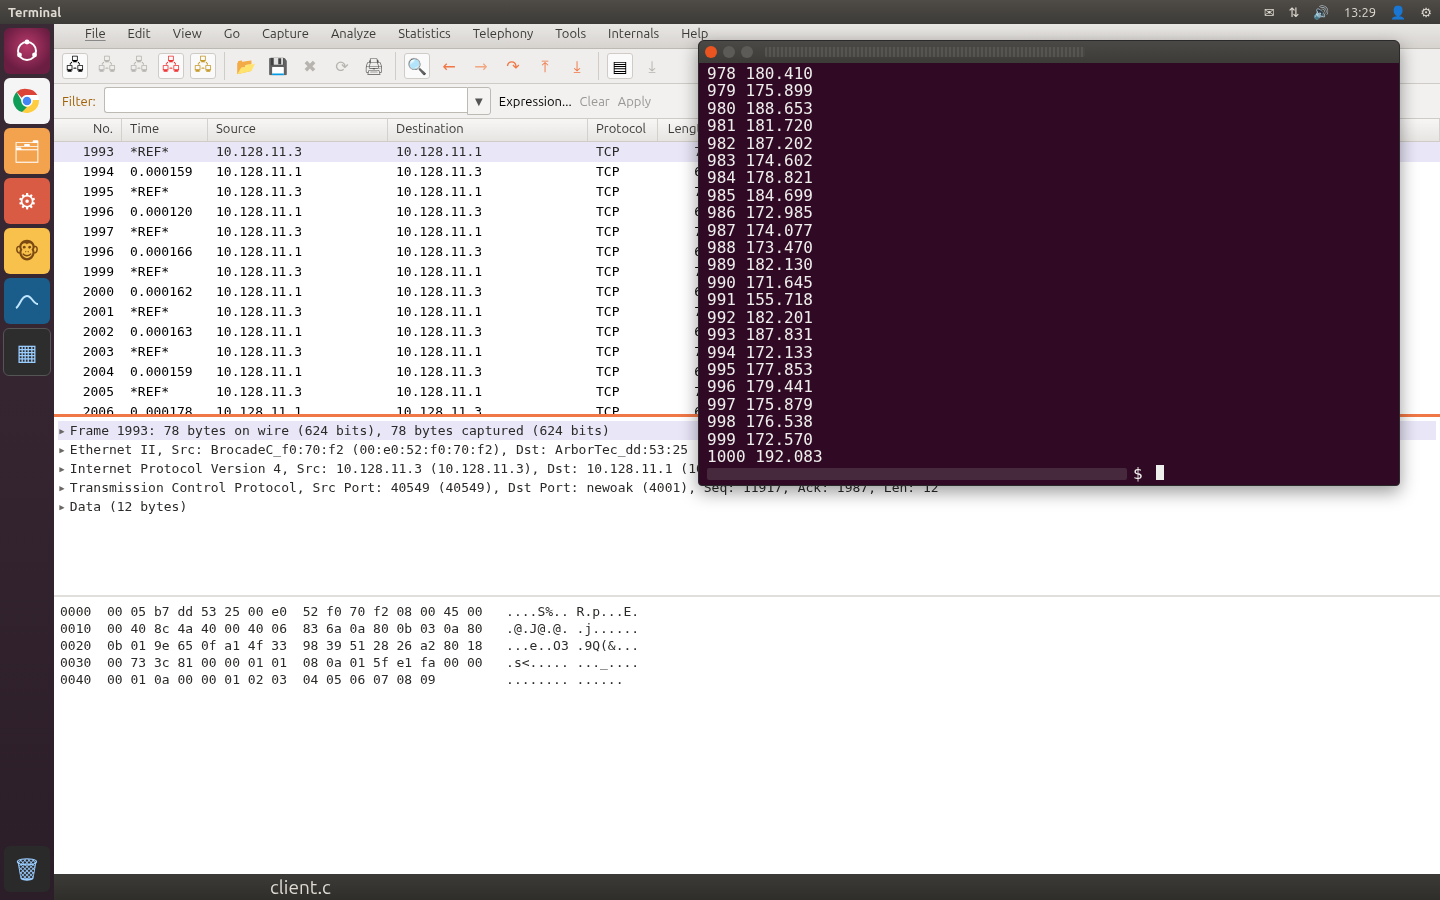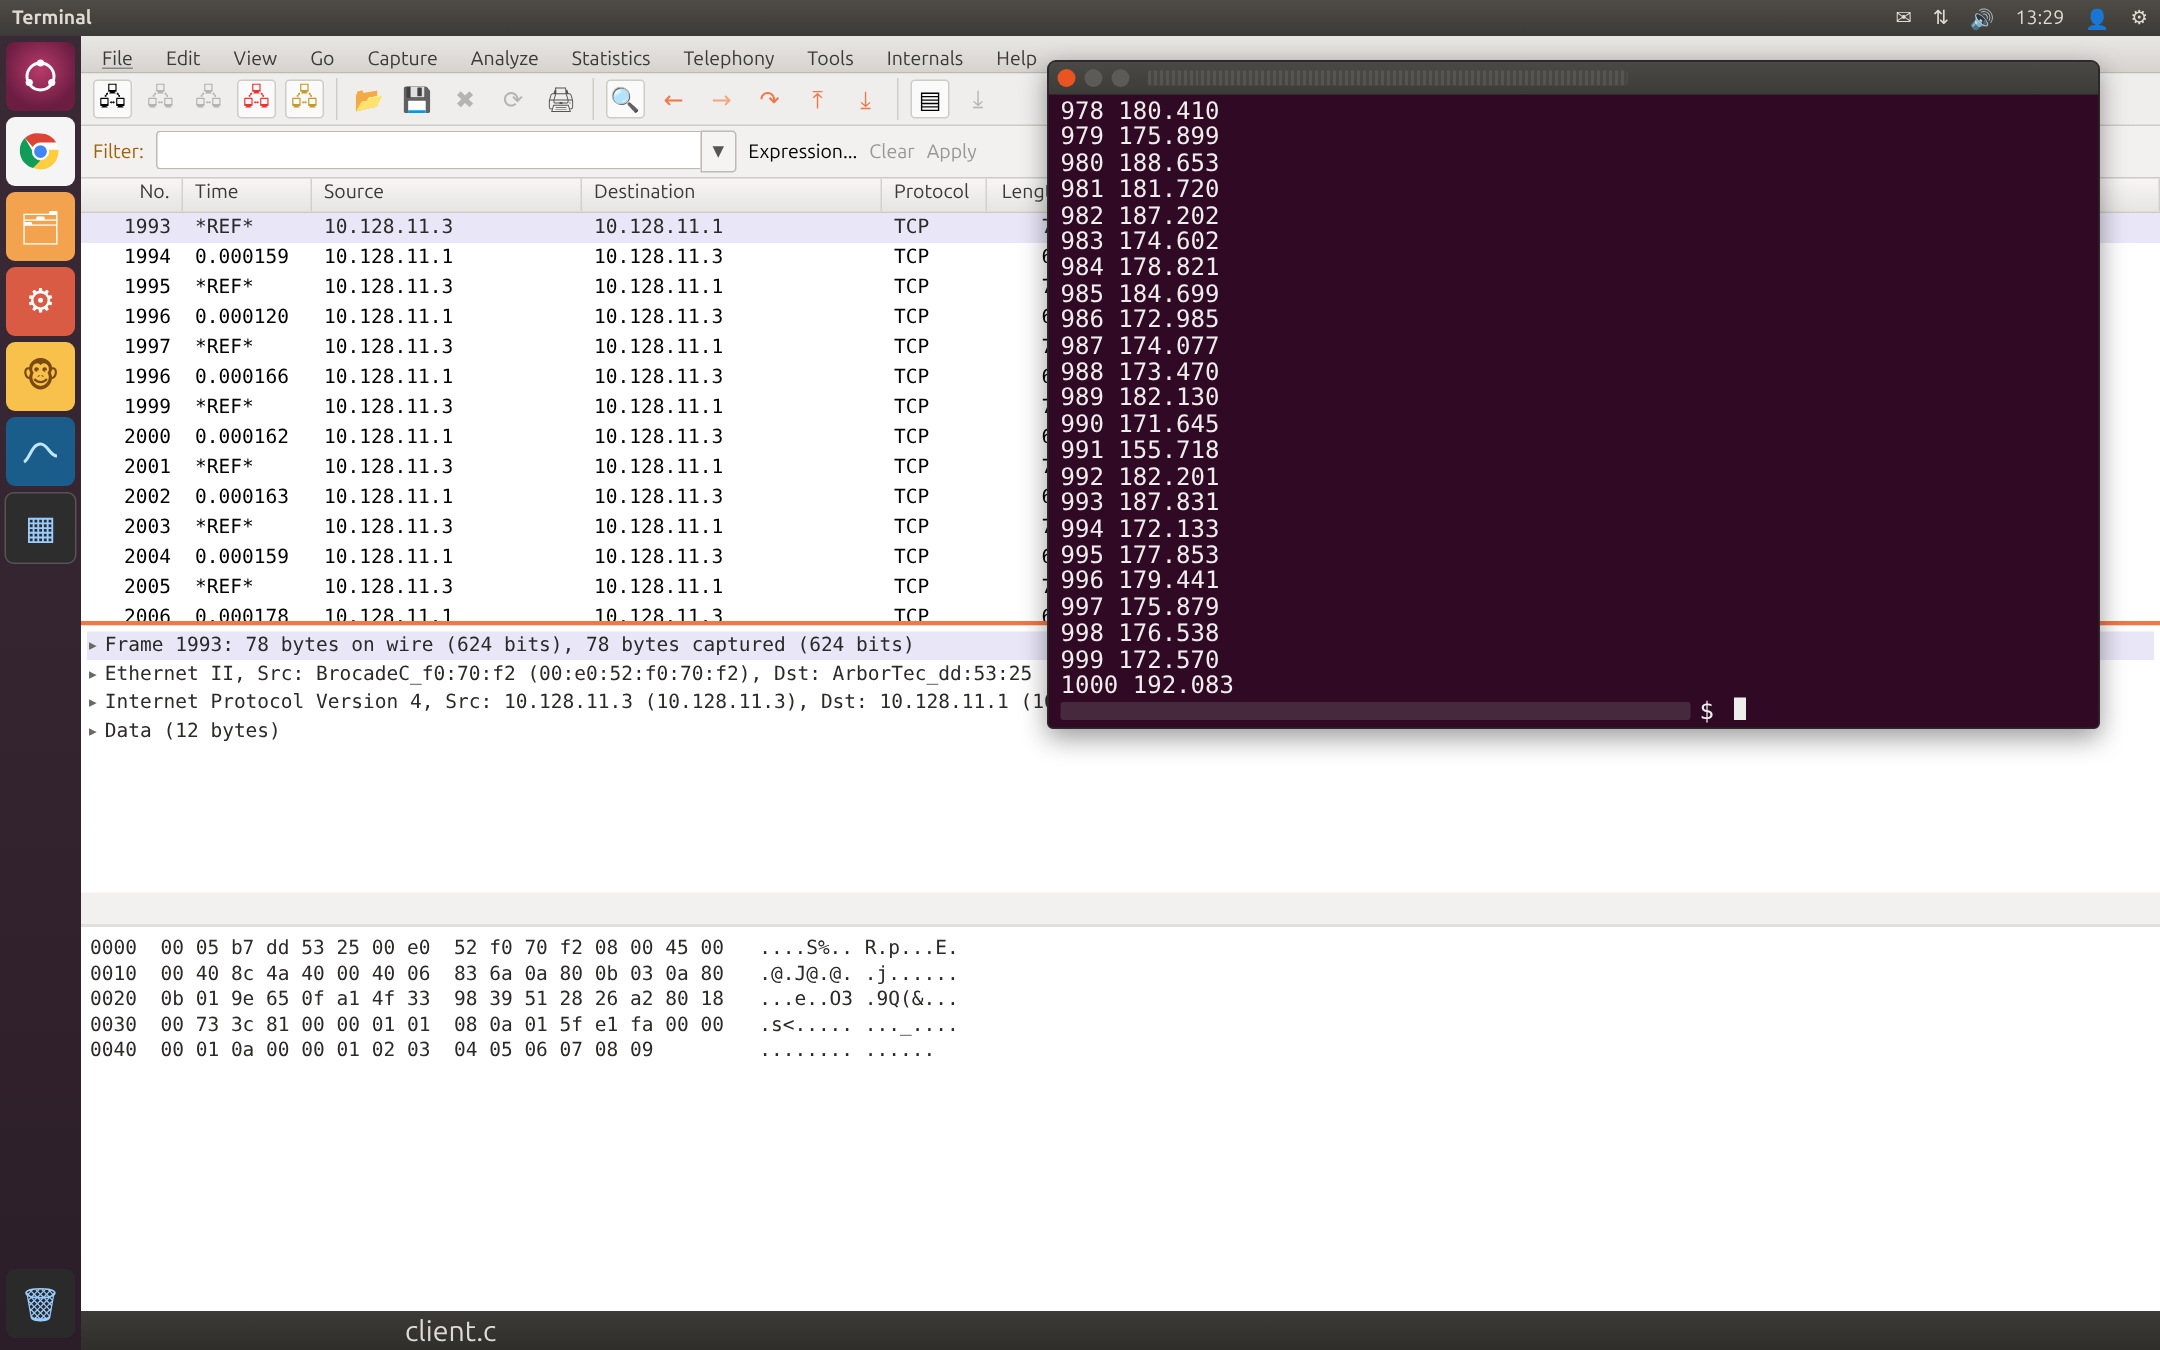--- a/index.html
+++ b/index.html
@@ -16,21 +16,21 @@
   .licon.settings{background:#d95b43;}
   .licon.monkey{background:#f8c14c;color:#7a4a12;}
   .licon.wireshark{background:#1a5c8a;color:#bfe6ff;}
   .licon.switcher{background:#2d2d2d;border:1px solid #555;color:#9cf;}
   .licon.trash{position:absolute;bottom:8px;background:#2a2a2a;color:#9cf;}
   .desktop{position:absolute;left:54px;top:24px;right:0;bottom:0;background:#2c001e;}
   .taskbar{position:absolute;left:0;right:0;bottom:0;height:26px;background:linear-gradient(to bottom,#3c3b37,#2f2e2b);color:#dfdbd2;display:flex;align-items:center;padding:0 16px;font-size:19px;}
   .taskbar .indent{margin-left:200px;}
   
   .ws{position:absolute;left:0;top:0;right:0;bottom:26px;background:#f2f1f0;display:flex;flex-direction:column;font-size:13px;}
-  .ws-menubar{height:24px;background:linear-gradient(to bottom,#e9e7e4,#d6d3cf);border-bottom:1px solid #bdb9b3;display:flex;align-items:flex-end;padding:0 4px;gap:2px;}
+  .ws-menubar{height:24px;background:linear-gradient(to bottom,#e9e7e4,#d6d3cf);border-bottom:1px solid #bdb9b3;display:flex;align-items:flex-start;padding:0 21px;gap:2px;}
   .ws-menubar .mitem{padding:2px 10px;color:#3b3a37;}
   .ws-menubar .mitem.first{text-decoration:underline;text-decoration-color:#888;text-underline-offset:2px;}
   .ws-toolbar{height:34px;background:#efeeec;border-bottom:1px solid #cfccc7;display:flex;align-items:center;padding:0 8px;gap:6px;}
   .ws-toolbar .tbtn{width:24px;height:24px;border:1px solid transparent;border-radius:3px;display:flex;align-items:center;justify-content:center;font-size:16px;}
   .ws-toolbar .tbtn.enabled{border-color:#cfccc7;background:#fbfafa;}
   .ws-toolbar .sep{width:1px;height:28px;background:#d0cdc8;margin:0 2px;}
   .ws-filterbar{height:34px;background:#f2f1f0;display:flex;align-items:center;padding:0 8px;gap:8px;}
   .ws-filterbar label{color:#a16207;text-align:right;}
   .ws-filterbar .filterwrap{display:flex;}
   .ws-filterbar input{width:350px;height:24px;border:1px solid #bdbab4;background:#fff;border-radius:3px 0 0 3px;padding:0 6px;border-right:none;}
@@ -48,21 +48,21 @@
   .col-src{width:180px;}
   .col-dst{width:200px;}
   .col-proto{width:70px;}
   .col-len{width:60px;text-align:right;}
   .col-info{flex:1;min-width:0;}
   .divider-orange{height:3px;background:#f07746;}
   .tree{background:#fff;font-family:"DejaVu Sans Mono","Ubuntu Mono",monospace;font-size:13px;padding:4px 4px;line-height:19px;color:#2b2a28;height:170px;overflow:hidden;}
   .tree .tline{white-space:nowrap;}
   .tree .tline.sel{background:#e8e6f7;}
   .tree .tri{color:#6a6864;margin-right:4px;}
-  .hex{background:#fff;font-family:"DejaVu Sans Mono","Ubuntu Mono",monospace;font-size:13px;padding:6px 6px;line-height:17px;color:#2b2a28;flex:1;overflow:hidden;border-top:2px solid #e1dfdb;white-space:pre;margin-top:21px;}
+  .hex{background:#fff;font-family:"DejaVu Sans Mono","Ubuntu Mono",monospace;font-size:13px;padding:6px 6px;line-height:17px;color:#2b2a28;flex:1;overflow:hidden;border-top:2px solid #e1dfdb;white-space:pre;}
   
   .term{position:absolute;left:644px;top:16px;width:700px;height:444px;background:#300a24;border:1px solid #2a2a2a;border-radius:6px 6px 4px 4px;box-shadow:0 6px 18px rgba(0,0,0,0.4);display:flex;flex-direction:column;overflow:hidden;}
   .term-titlebar{height:22px;background:linear-gradient(to bottom,#4b4945,#3c3b38);display:flex;align-items:center;padding:0 6px;gap:6px;}
   .term-titlebar .btn{width:12px;height:12px;border-radius:50%;}
   .term-titlebar .btn.close{background:#e95420;}
   .term-titlebar .btn.min{background:#5c5b57;}
   .term-titlebar .btn.max{background:#5c5b57;}
   .term-titlebar .ttitle{margin-left:6px;width:320px;height:10px;background:repeating-linear-gradient(90deg,#6a6864,#6a6864 2px,#4d4b47 2px,#4d4b47 4px);border-radius:2px;opacity:0.5;}
   .term-body{flex:1;padding:2px 8px 6px 8px;font-family:"DejaVu Sans Mono","Ubuntu Mono",monospace;font-size:16px;color:#eeeeec;line-height:17.4px;white-space:pre;overflow:hidden;}
   .prompt-line{display:flex;}
@@ -308,20 +308,21 @@
           <div class="cell col-len">68</div>
           <div class="cell col-info">ne</div>
         </div>
       </div>
     <div class="divider-orange"></div>
 
     <div class="tree" id="tree">
         <div class="tline sel"><span class="tri">▸</span>Frame 1993: 78 bytes on wire (624 bits), 78 bytes captured (624 bits)</div>
         <div class="tline"><span class="tri">▸</span>Ethernet II, Src: BrocadeC_f0:70:f2 (00:e0:52:f0:70:f2), Dst: ArborTec_dd:53:25 (</div>
         <div class="tline"><span class="tri">▸</span>Internet Protocol Version 4, Src: 10.128.11.3 (10.128.11.3), Dst: 10.128.11.1 (10</div>
+        <div class="tline"><span class="tri">▸</span>Transmission Control Protocol, Src Port: 40549 (40549), Dst Port: newoak (4001), Seq: 11917, Ack: 1987, Len: 12</div>
         <div class="tline"><span class="tri">▸</span>Data (12 bytes)</div>
       </div>
 
     <div class="hex" id="hex">0000  00 05 b7 dd 53 25 00 e0  52 f0 70 f2 08 00 45 00   ....S%.. R.p...E.
 0010  00 40 8c 4a 40 00 40 06  83 6a 0a 80 0b 03 0a 80   .@.J@.@. .j......
 0020  0b 01 9e 65 0f a1 4f 33  98 39 51 28 26 a2 80 18   ...e..O3 .9Q(&amp;...
 0030  00 73 3c 81 00 00 01 01  08 0a 01 5f e1 fa 00 00   .s&lt;..... ..._....
 0040  00 01 0a 00 00 01 02 03  04 05 06 07 08 09         ........ ......</div>
   </div>
 

